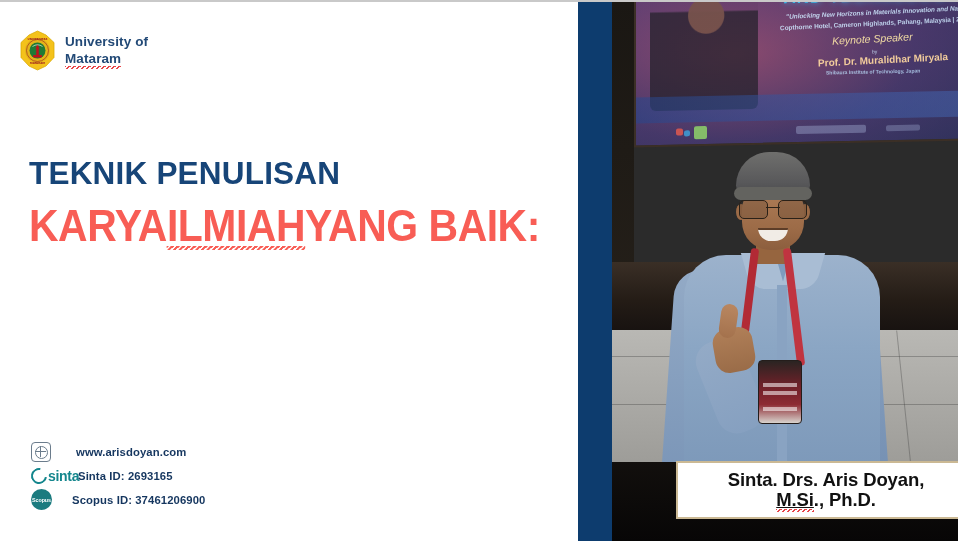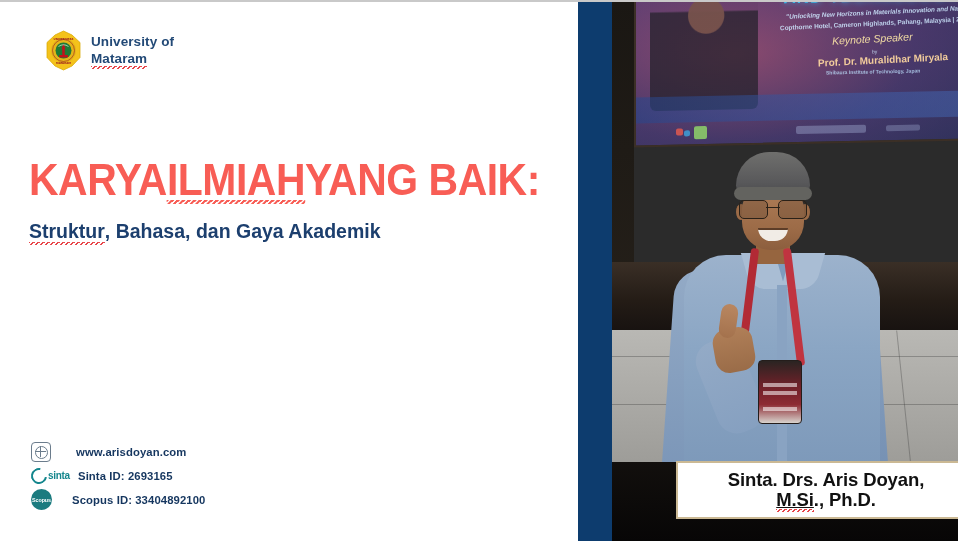--- a/index.html
+++ b/index.html
@@ -7,21 +7,21 @@
     width:958px;height:541px;overflow:hidden;
     background:#ffffff;
     font-family:"Liberation Sans", sans-serif;
   }
   .slide{position:relative;width:958px;height:541px;background:#fff;overflow:hidden;}
   .top-rule{position:absolute;left:0;top:0;width:958px;height:2px;background:#c9c9c9;z-index:40;}
 
   
   .left-panel{position:absolute;left:0;top:0;width:578px;height:541px;background:#ffffff;}
 
-  .brand{position:absolute;left:45px;top:30px;display:flex;align-items:center;gap:9px;}
+  .brand{position:absolute;left:19px;top:30px;display:flex;align-items:center;gap:9px;}
   .brand-logo{width:37px;height:41px;position:relative;flex:none;}
   .brand-name{line-height:1.12;}
   .brand-line{font-size:13.5px;font-weight:600;color:#234a77;letter-spacing:.1px;display:block;}
   .sq{position:relative;display:inline-block;}
   .sq::after{
     content:"";position:absolute;left:0;right:0;bottom:-3px;height:3px;
     background-image:repeating-linear-gradient(135deg,#e8464a 0 1.2px,transparent 1.2px 2.6px);
     background-size:5px 3px;
   }
 
@@ -57,21 +57,21 @@
   .ic-globe{width:18px;height:18px;border:1.4px solid #6b7c8c;border-radius:4px;position:relative;background:#fff;}
   .ic-globe::before{content:"";position:absolute;left:3px;top:3px;width:11px;height:11px;border:1.2px solid #6b7c8c;border-radius:50%;}
   .ic-globe::after{content:"";position:absolute;left:8.1px;top:3px;width:0;height:11px;border-left:1.2px solid #6b7c8c;}
   .ic-globe i{position:absolute;left:3px;top:8.1px;width:11px;height:0;border-top:1.2px solid #6b7c8c;display:block;}
 
   .ic-mail{width:19px;height:15px;position:relative;}
   .ic-mail svg{display:block;}
 
   .ic-sinta{display:flex;align-items:center;gap:1px;}
   .ic-sinta .ring{width:12px;height:12px;border-radius:50%;border:2.6px solid #14868d;border-right-color:transparent;transform:rotate(-35deg);}
-  .ic-sinta .txt{font-size:10px;font-weight:700;color:#14868d;letter-spacing:-.3px;line-height:1;text-align:right;}
+  .ic-sinta .txt{font-size:14px;font-weight:700;color:#14868d;letter-spacing:-.3px;line-height:1;text-align:right;}
 
   .ic-scopus{width:21px;height:21px;border-radius:50%;background:#1b7b7f;display:flex;align-items:center;justify-content:center;}
   .ic-scopus span{font-size:5.4px;font-weight:700;color:#fff;letter-spacing:-.1px;}
 
   
   .right-panel{position:absolute;left:578px;top:0;width:380px;height:541px;overflow:hidden;background:#0e3a6b;}
   .blue-strip{position:absolute;left:0;top:0;width:34px;height:541px;background:#0d3c6e;z-index:6;}
 
   .photo{position:absolute;left:34px;top:0;width:346px;height:541px;overflow:hidden;background:#2b2b2b;}
 
@@ -191,25 +191,23 @@
           <text x="37" y="68" font-size="5.4" fill="#9c1b1f" text-anchor="middle" font-family="DejaVu Sans" font-weight="bold">MATARAM</text>
         </svg>
       </div>
       <div class="brand-name">
         <span class="brand-line">University of</span>
         <span class="brand-line sq">Mataram</span>
       </div>
     </div>
 
     <div class="headline-block">
+      <div class="line1">TEKNIK PENULISAN</div>
       <div class="line2">
         <span class="w">KARYA </span><span class="w mis">ILMIAH</span><span class="w"> YANG BAIK:</span>
-      </div>
-      <div class="line3">
-        <span class="sq">Struktur</span><span>, Bahasa, dan Gaya Akademik</span>
       </div>
     </div>
 
     <div class="contacts">
 
       <div class="crow r1">
         <div class="cicon">
           <div class="ic-globe">
               <i></i>
             </div>
@@ -227,21 +225,21 @@
         </div>
         <div class="ctext">Sinta ID: 2693165</div>
       </div>
 
       <div class="crow r4">
         <div class="cicon">
           <div class="ic-scopus">
               <span>Scopus</span>
             </div>
         </div>
-        <div class="ctext">Scopus ID: 33404892100</div>
+        <div class="ctext">Scopus ID: 37461206900</div>
       </div>
 
     </div>
   </div>
 
   <div class="right-panel">
     <div class="blue-strip"></div>
 
     <div class="photo">
 

